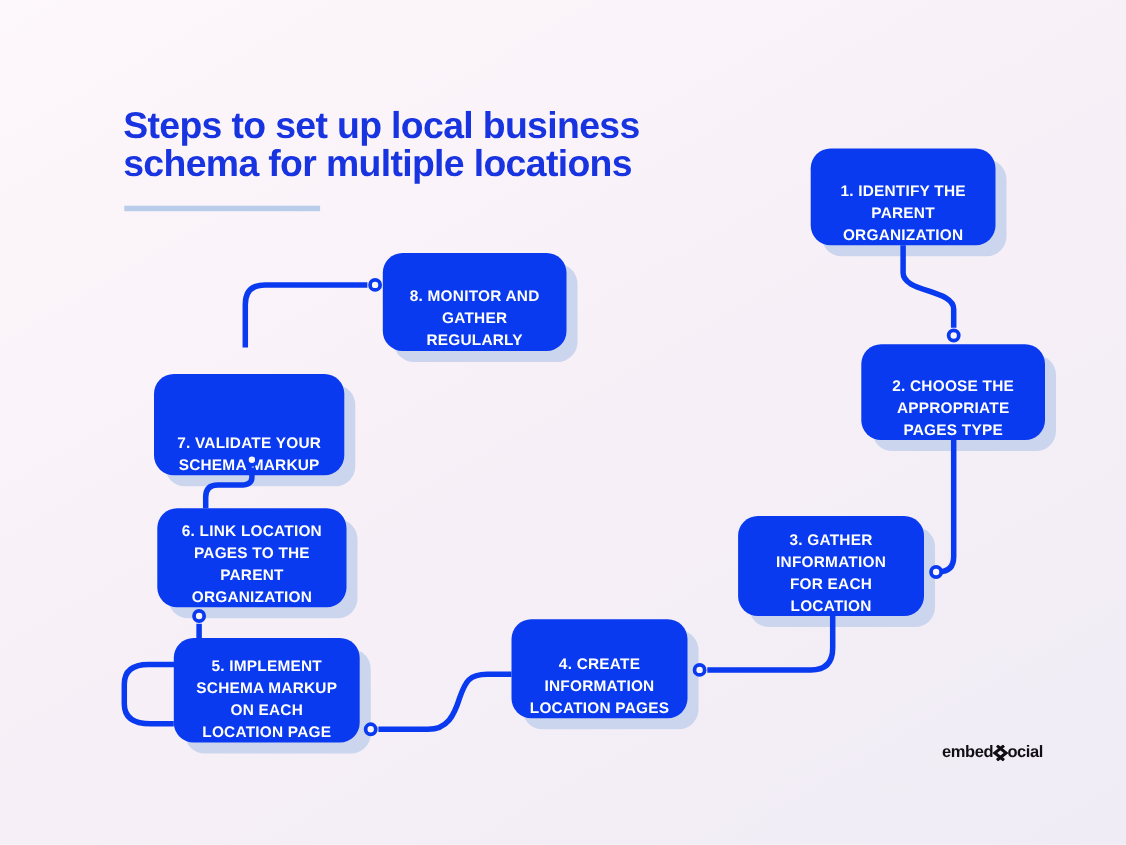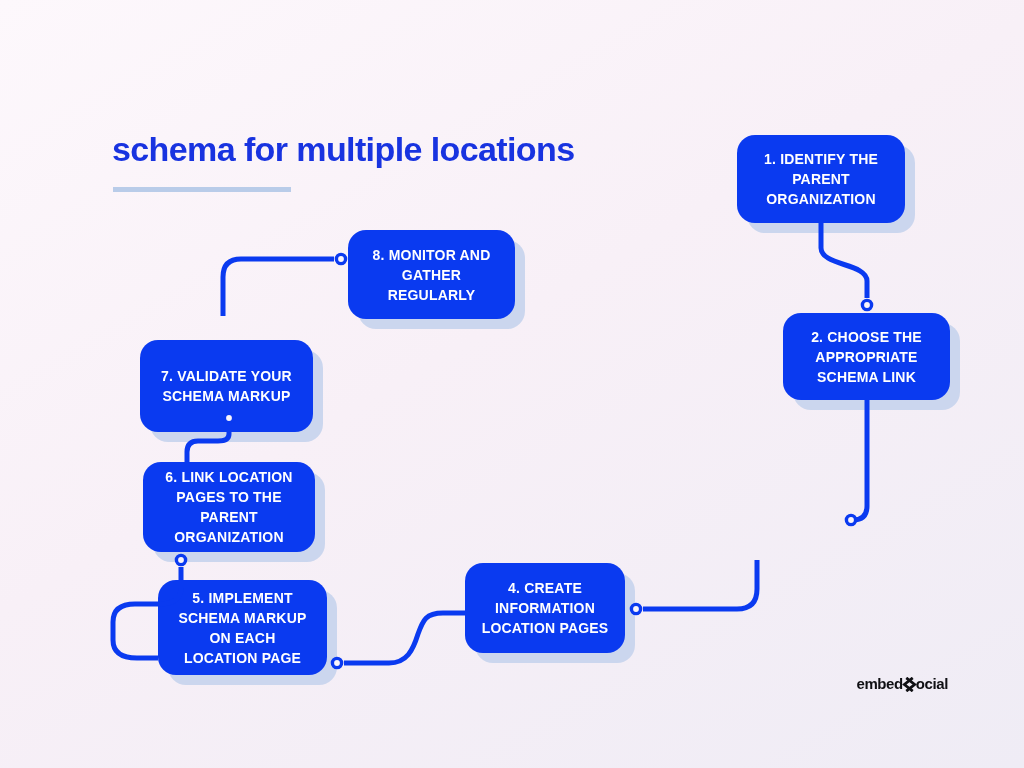--- a/index.html
+++ b/index.html
@@ -24,21 +24,21 @@
     position:absolute;left:112px;top:97px;
     font-size:34px;line-height:35px;font-weight:700;
     letter-spacing:-0.6px;color:var(--title_blue);
   }
   .title-underline{
     position:absolute;left:113px;top:187px;width:178px;height:5px;
     background:var(--underline);
   }
   .step-box{
     position:absolute;display:flex;flex-direction:column;
-    align-items:center;justify-content:center;
+    align-items:center;justify-content:flex-end;
     background:var(--accent_blue);border-radius:18px;
     box-shadow:10px 10px 0 0 var(--shadow);
     color:var(--box_text);font-weight:700;font-size:14px;line-height:20px;
     letter-spacing:0.2px;text-align:center;z-index:2;
   }
   .step-1{left:737px;top:135px;width:168px;height:88px;}
   .step-2{left:783px;top:313px;width:167px;height:87px;}
   .step-3{left:671px;top:469px;width:169px;height:91px;}
   .step-4{left:465px;top:563px;width:160px;height:90px;}
   .step-5{left:158px;top:580px;width:169px;height:95px;}
@@ -57,35 +57,41 @@
     z-index:2;
   }
   .logo-glyph{position:relative;top:1px;margin:0 -1px;}
   .logo-glyph polyline{fill:none;stroke:var(--logo_color);stroke-width:2.6;}
 </style>
 </head>
 <body>
 
 <div class="canvas">
 
-  <h1 class="title"><br><span>schema for multiple locations</span></h1>
+  <h1 class="title"><span>Steps to set up local business</span><br><span>schema for multiple locations</span></h1>
   <div class="title-underline"></div>
 
   <div class="step-box step-1">
     <div>1. IDENTIFY THE</div>
     <div>PARENT</div>
     <div>ORGANIZATION</div>
   </div>
 
   <div class="step-box step-2">
     <div>2. CHOOSE THE</div>
     <div>APPROPRIATE</div>
-    <div>SCHEMA LINK</div>
+    <div>PAGES TYPE</div>
   </div>
 
+  <div class="step-box step-3">
+    <div>3. GATHER</div>
+    <div>INFORMATION</div>
+    <div>FOR EACH</div>
+    <div>LOCATION</div>
+  </div>
 
   <div class="step-box step-4">
     <div>4. CREATE</div>
     <div>INFORMATION</div>
     <div>LOCATION PAGES</div>
   </div>
 
   <div class="step-box step-5">
     <div>5. IMPLEMENT</div>
     <div>SCHEMA MARKUP</div>

